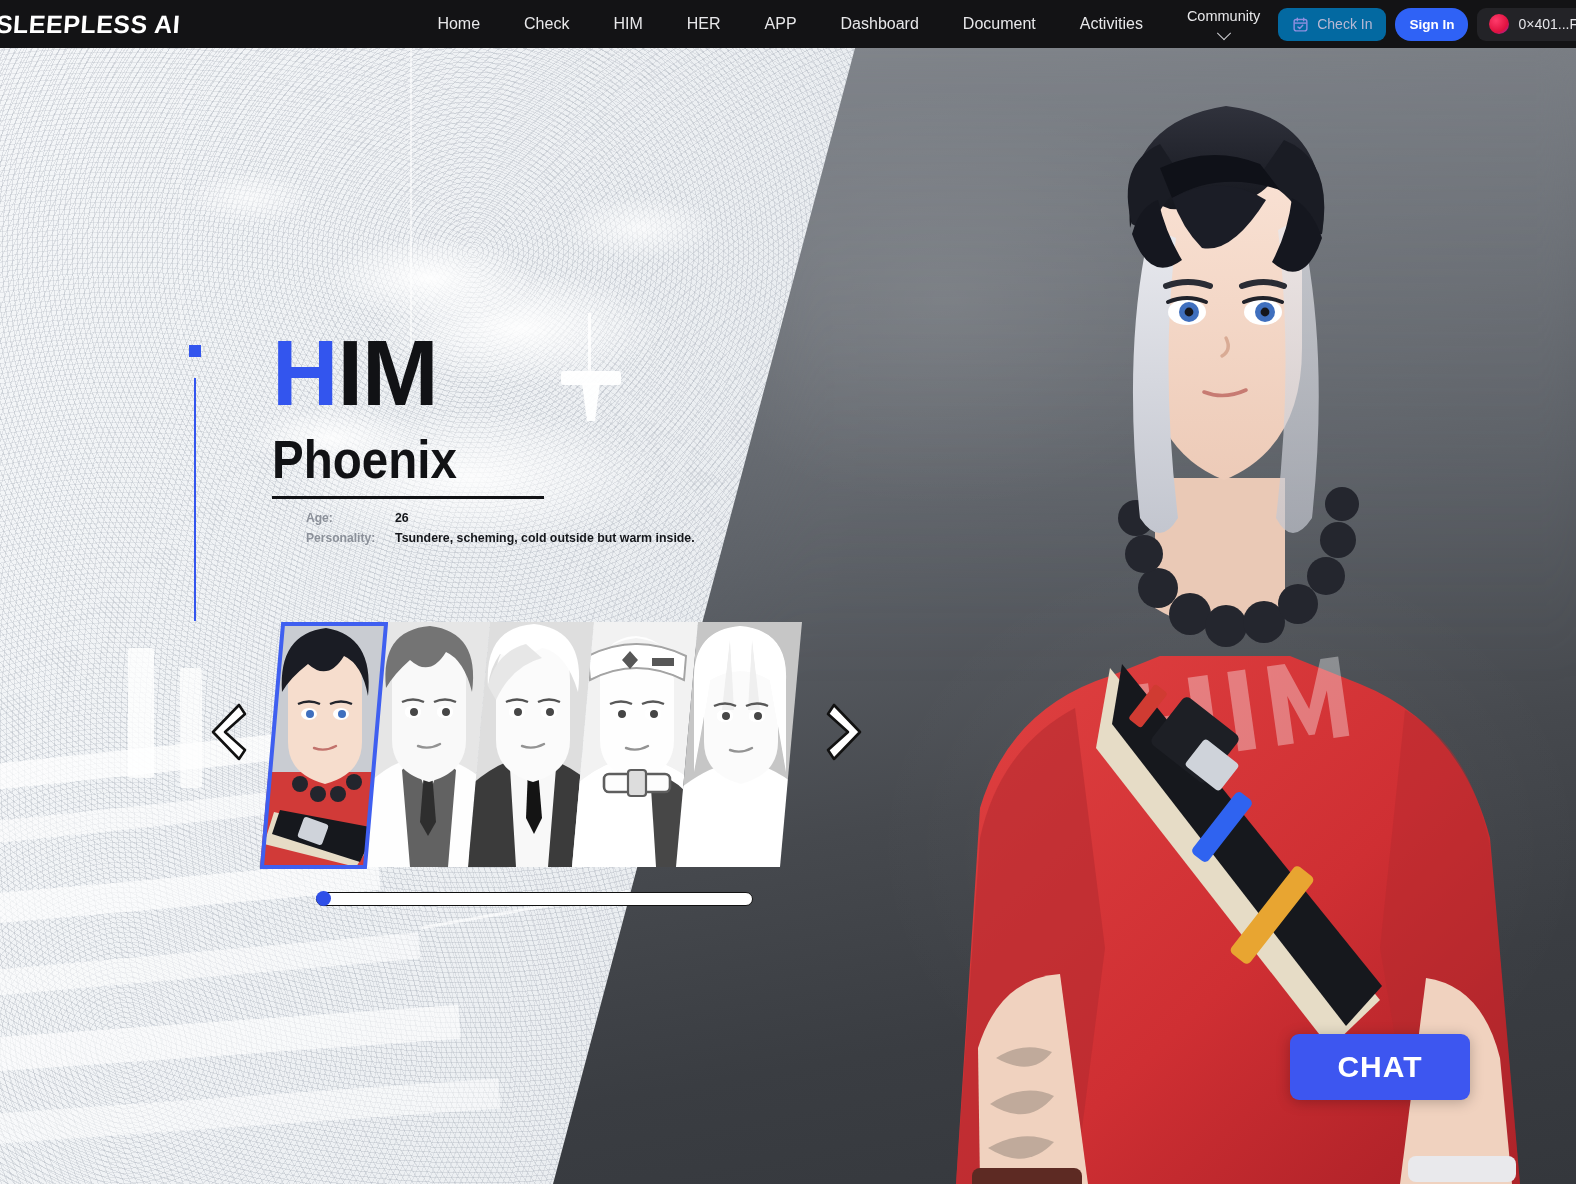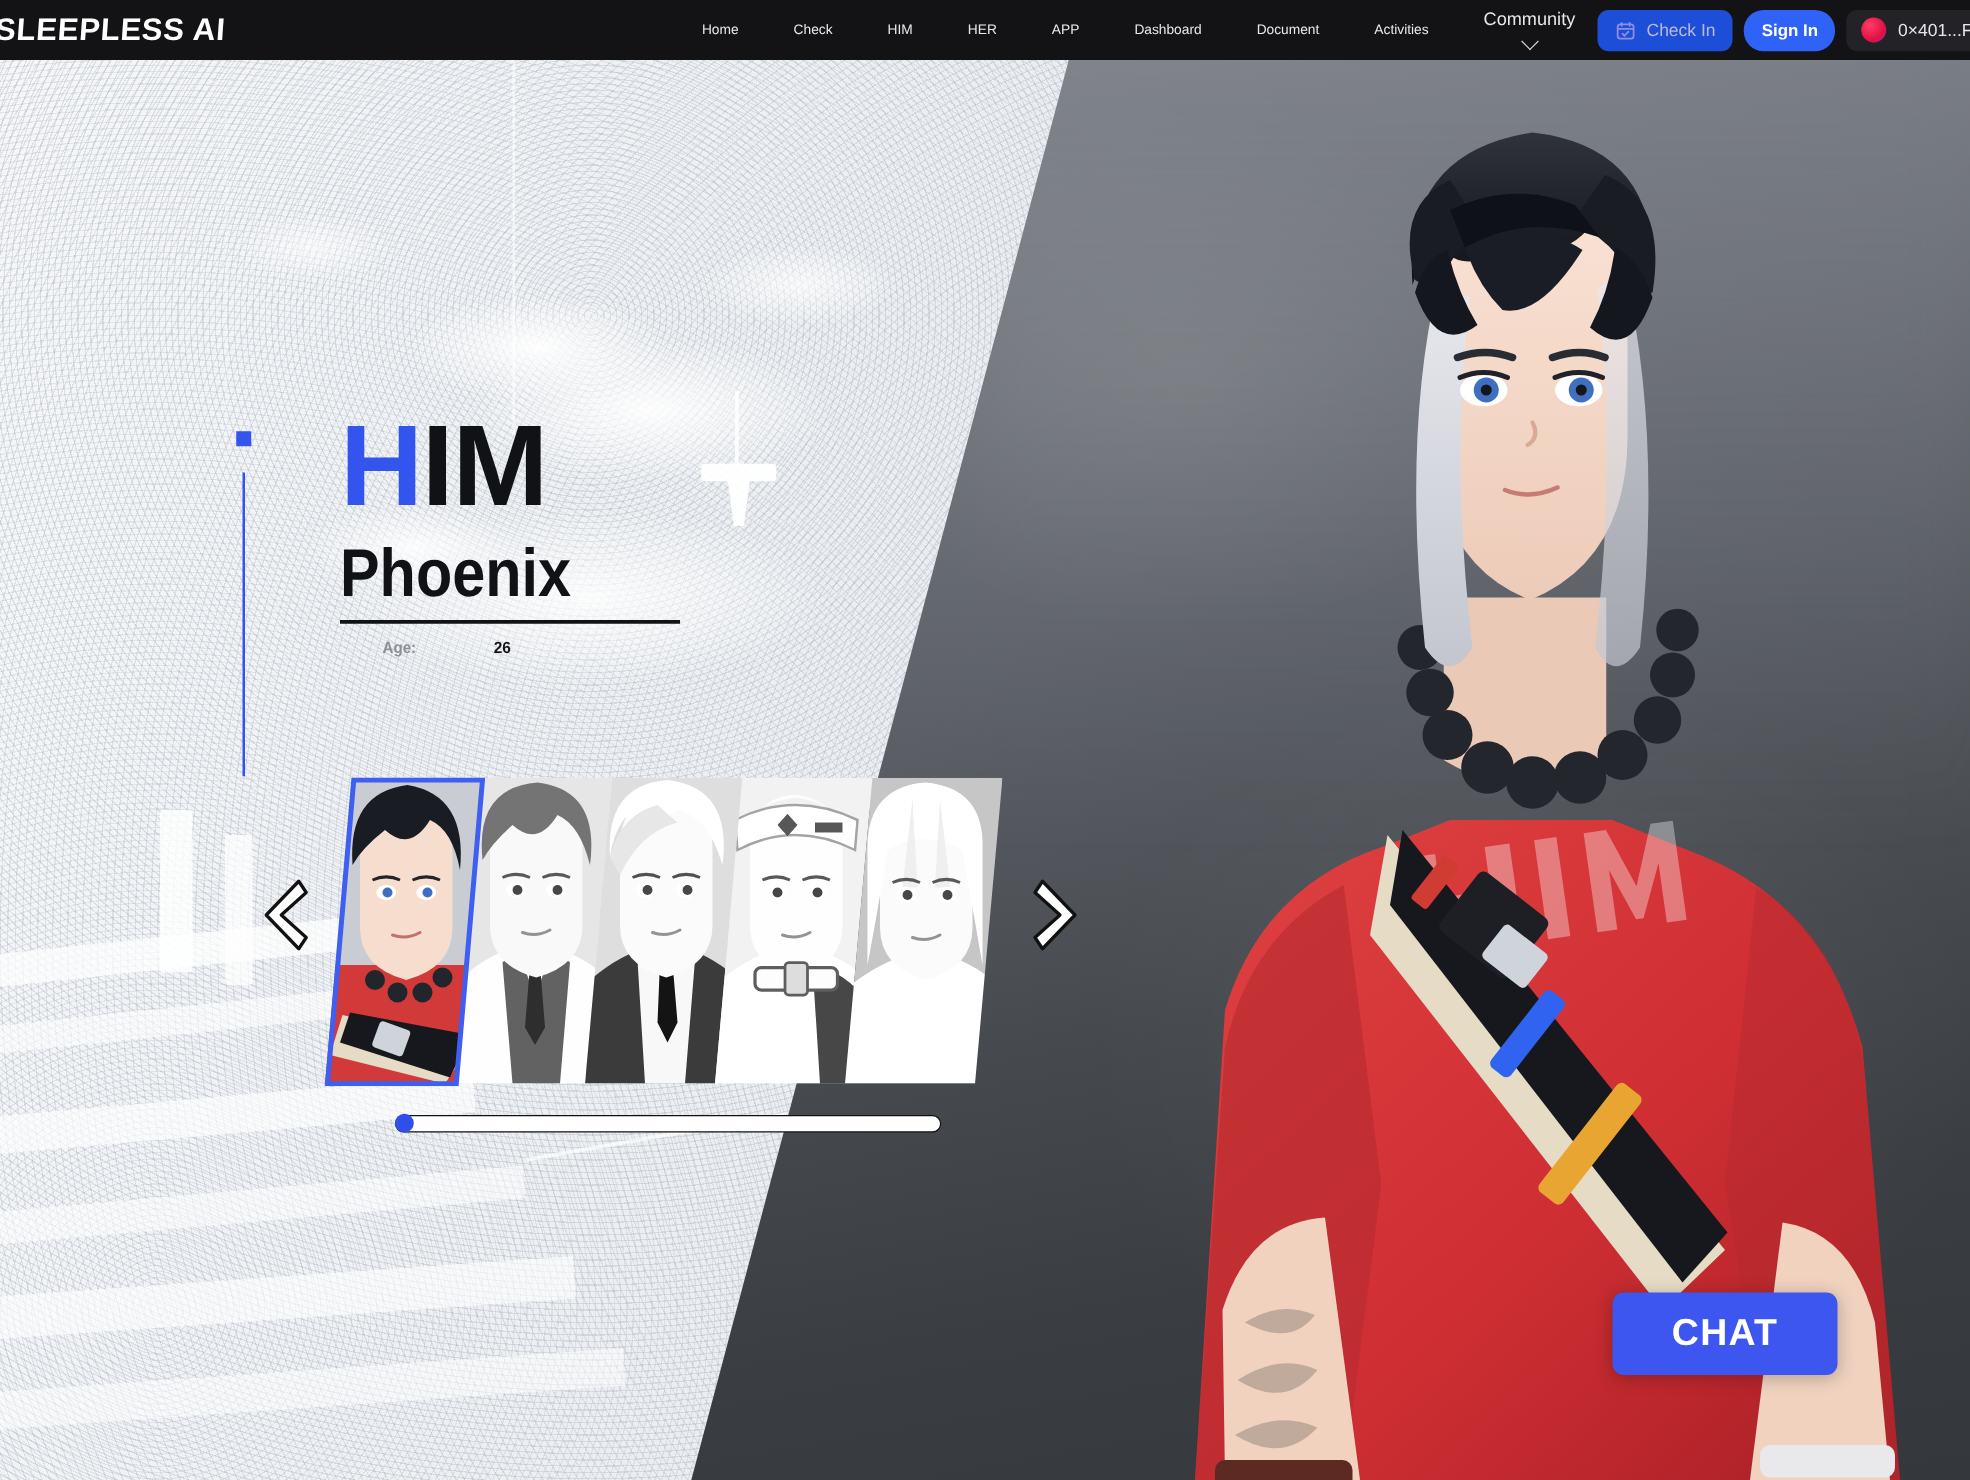--- a/index.html
+++ b/index.html
@@ -93,28 +93,28 @@
     background:#131315; display:flex; align-items:center; z-index:40;
   }
   .logo{
     color:#fff; font-size:25px; font-weight:800; letter-spacing:.5px;
     margin-left:-4px; padding-left:0; white-space:nowrap;
     font-family:"Liberation Sans", sans-serif;
     transform: skewX(-4deg);
   }
   .nav-links{ display:flex; align-items:center; gap:0; margin-left:auto; }
   .nav-link{
-    color:#e8e8ea; font-size:11px; padding:0 22px; line-height:48px;
+    color:#e8e8ea; font-size:16px; padding:0 22px; line-height:48px;
     white-space:nowrap; cursor:pointer;
   }
   .nav-community{ display:flex; align-items:center; gap:7px; padding:0 18px 0 22px; color:#e8e8ea; font-size:14.5px; cursor:pointer;flex-direction:column;}
   .chev{ width:10px; height:10px; border-right:1.6px solid #cfcfd4; border-bottom:1.6px solid #cfcfd4; transform:rotate(45deg) translate(-2px,-2px); }
   .nav-right{ display:flex; align-items:center; gap:9px; margin-right:0; padding-right:0; }
   .checkin{
-    display:flex; align-items:center; gap:8px; background:#1d4ed8; border-radius:9px;
+    display:flex; align-items:center; gap:8px; background:#0369a1; border-radius:9px;
     height:33px; padding:0 14px; color:#b9b9d4; font-size:14px; cursor:pointer;
   }
   .cal-ico{ width:17px; height:17px; }
   .signin{
     background:#2f62f6; color:#fff; font-size:13.5px; font-weight:700;
     height:33px; border-radius:16px; padding:0 14px; display:flex; align-items:center; cursor:pointer;
   }
   .wallet{
     display:flex; align-items:center; gap:9px; background:#232327; border-radius:9px;
     height:33px; padding:0 12px; color:#e6e6ea; font-size:14px; cursor:pointer;
@@ -360,20 +360,24 @@
     <span class="a">H</span><span class="b">IM</span>
   </div>
 
   <div class="title-name">Phoenix</div>
   <div class="name-rule"></div>
 
   <div class="attrs">
     <div class="attr-row">
       <span class="attr-k">Age:</span>
       <span class="attr-v">26</span>
+    </div>
+    <div class="attr-row">
+      <span class="attr-k">Personality:</span>
+      <span class="attr-v">Tsundere, scheming, cold outside but warm inside.</span>
     </div>
   </div>
 
   <div class="arrow arrow-l">
     <svg viewBox="0 0 46 64">
       <path d="M34 5 L40 14 L20 32 L40 50 L34 59 L8 32 Z" fill="#ffffff" stroke="#111" stroke-width="2.6" stroke-linejoin="round"></path>
     </svg>
   </div>
   <div class="arrow arrow-r">
     <svg viewBox="0 0 46 64">

